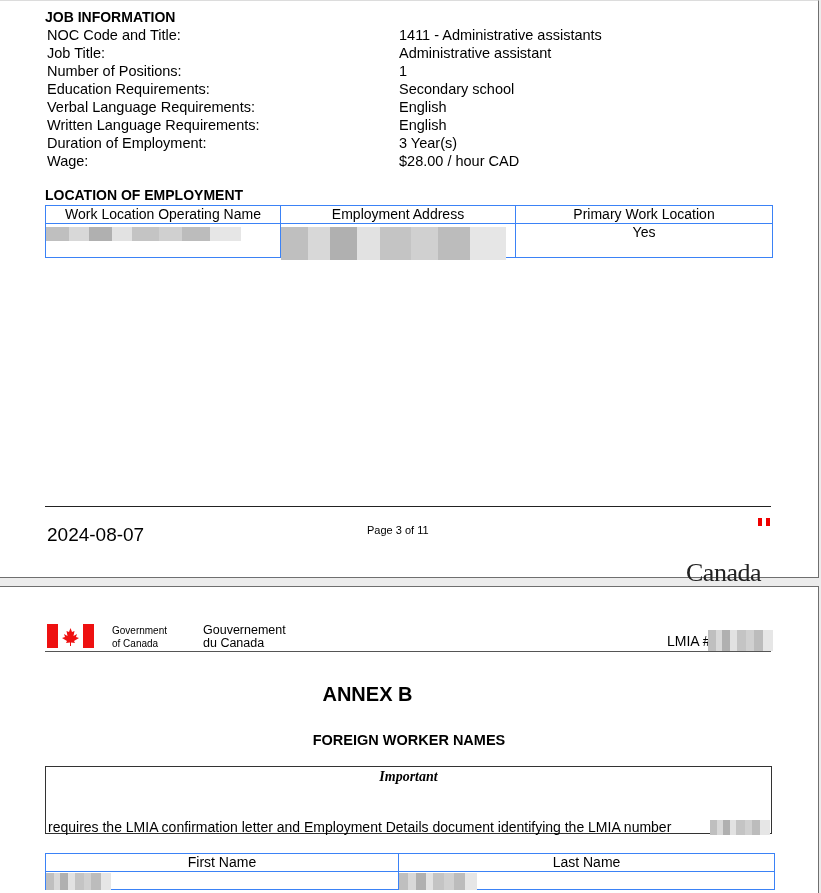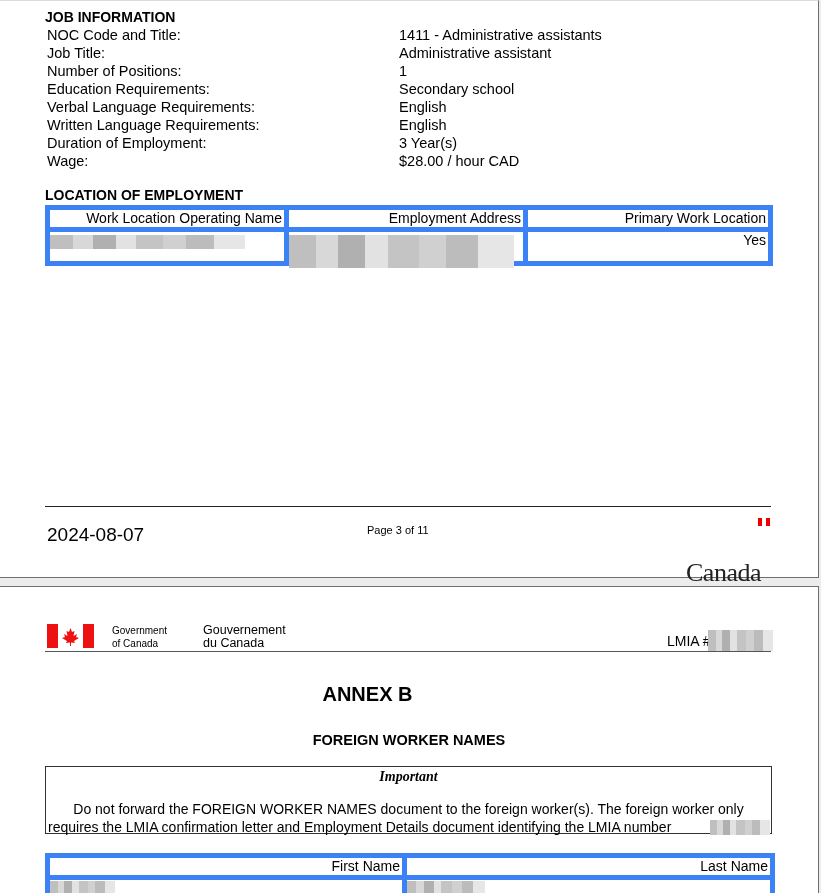--- a/index.html
+++ b/index.html
@@ -16,21 +16,21 @@
   .abs { position:absolute; white-space:nowrap; }
   .h-section { font-weight:bold; font-size:14px; }
   .row { font-size:14.5px; line-height:18px; }
   .redact {
     display:inline-block; position:absolute;
     background:
       linear-gradient(90deg, #bfbfbf 0 12%, #d8d8d8 12% 22%, #b0b0b0 22% 34%, #e2e2e2 34% 44%, #c4c4c4 44% 58%, #d0d0d0 58% 70%, #bcbcbc 70% 84%, #e6e6e6 84% 100%);
   }
   table.grid { border-collapse:collapse; position:absolute; font-family:"Liberation Sans Narrow","Liberation Sans", sans-serif; }
   table.grid td, table.grid th {
-    border:5px solid #3b82f6; font-weight:normal; text-align:right; vertical-align:top;
+    border:1px solid #3b82f6; font-weight:normal; text-align:center; vertical-align:top;
     padding:0 2px; font-size:14px; line-height:17px;
   }
   .footer-line { position:absolute; left:45px; width:726px; height:0; border-top:1.5px solid #222; }
   .canada-wordmark {
     font-family:"Liberation Serif", serif; font-size:26px; color:#222; letter-spacing:-0.5px; position:absolute;margin-top:44px;
   }
   .mini-flag { position:absolute; width:12px; height:8px; background:#e00; }
   .mini-flag::after { content:""; position:absolute; left:4px; top:0; width:4px; height:8px; background:#fff; }
   .gov-rule { position:absolute; left:45px; width:726px; border-top:1.5px solid #555; }
   .important-box { position:absolute; left:45px; top:179px; width:727px; height:68px; border:1px solid #333; box-sizing:border-box; }
@@ -105,21 +105,20 @@
   </div>
   <div class="abs" style="left:667px;top:46px;font-size:14px;">LMIA #</div>
   <span class="redact" style="left:708px;top:43px;width:65px;height:21px;"></span>
   <div class="gov-rule" style="top:64px;"></div>
 
   <div class="abs" style="left:0;width:735px;text-align:center;top:96px;font-size:20px;font-weight:bold;">ANNEX B</div>
   <div class="abs" style="left:0;width:818px;text-align:center;top:145px;font-size:14.5px;font-weight:bold;">FOREIGN WORKER NAMES</div>
 
   <div class="important-box">
     <div style="position:absolute;left:0;width:100%;top:2px;text-align:center;font-weight:bold;font-style:italic;font-size:14px;font-family:Liberation Serif, serif;">Important</div>
-    <div style="position:absolute;left:0;width:100%;top:34px;text-align:center;font-size:14px;white-space:nowrap;font-family:'Liberation Sans Narrow','Liberation Sans',sans-serif;">Do not forward the FOREIGN WORKER NAMES document to the foreign worker(s). The foreign worker only</div>
     <div style="position:absolute;left:2px;top:52px;font-size:14px;white-space:nowrap;font-family:'Liberation Sans Narrow','Liberation Sans',sans-serif;">requires the LMIA confirmation letter and Employment Details document identifying the LMIA number</div>
     <span class="redact" style="left:664px;top:53px;width:60px;height:15px;"></span>
   </div>
 
   <table class="grid" style="left:45px;top:266px;width:730px;">
     <tbody>
         <tr>
       <th style="width:348px;">First Name</th>
       <th>Last Name</th>
     </tr>

